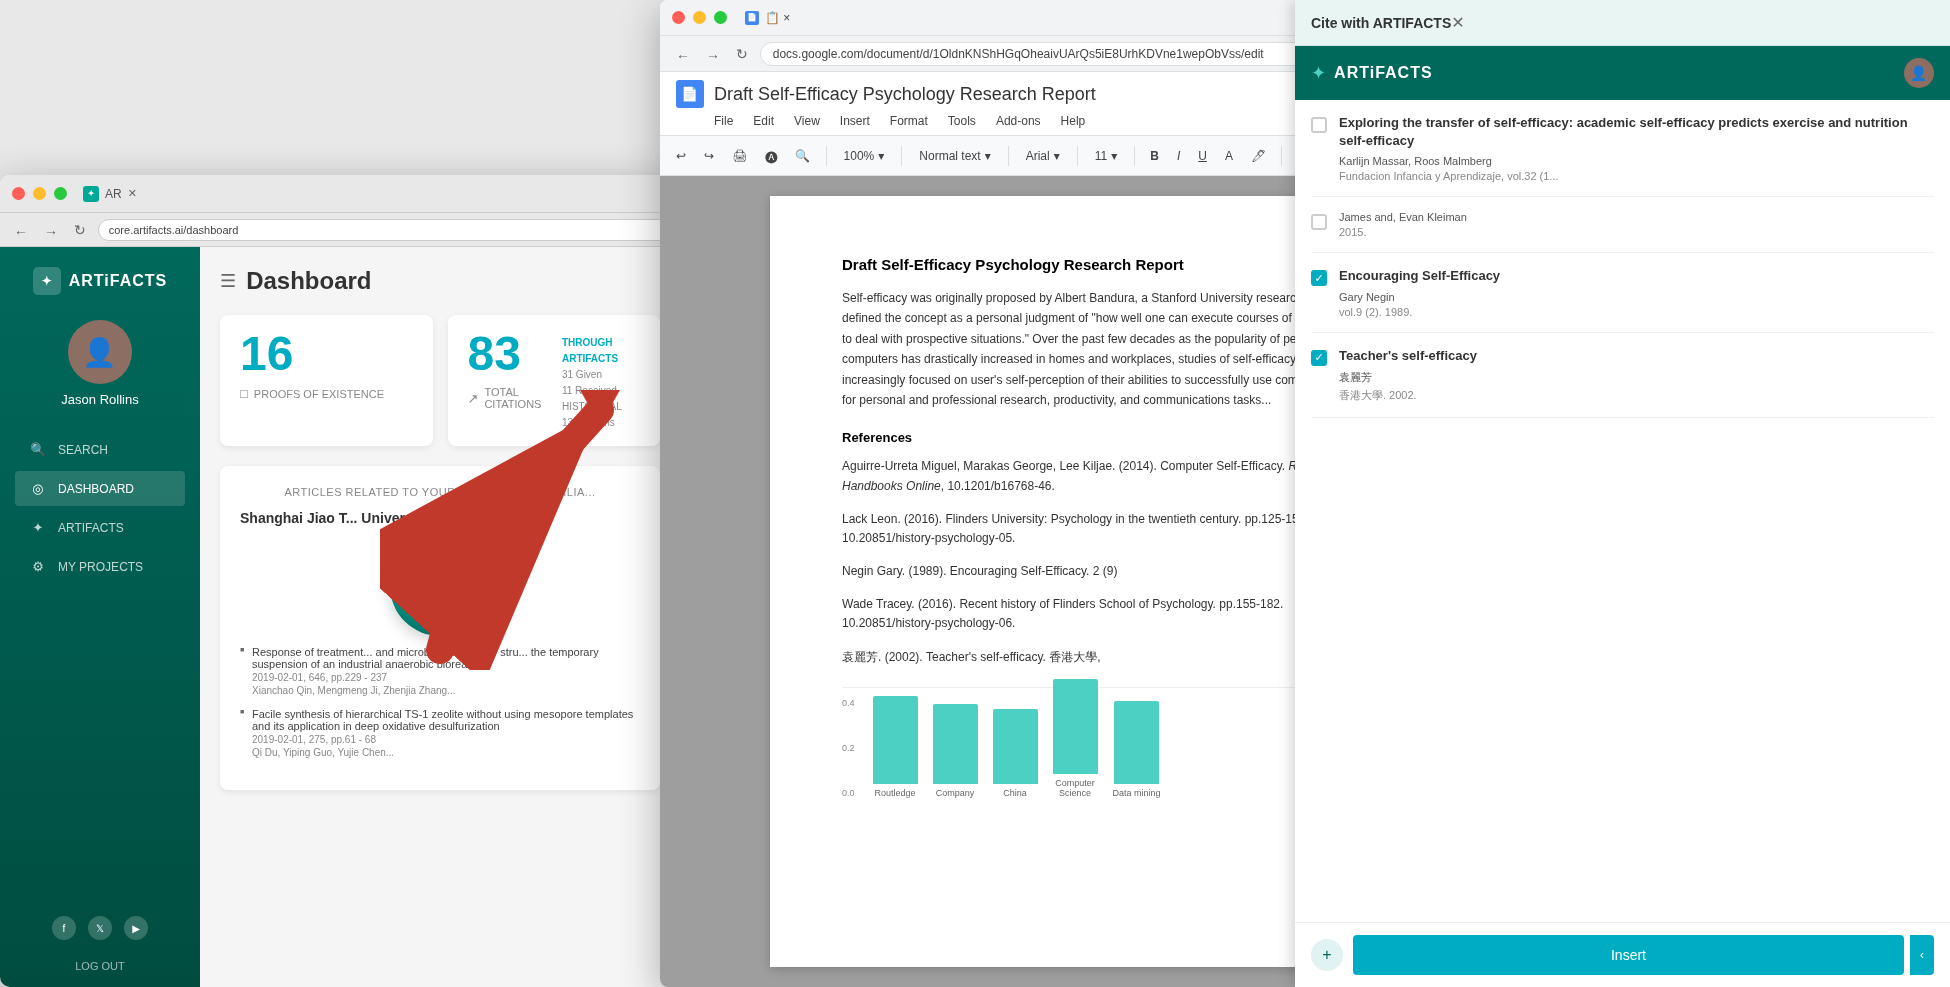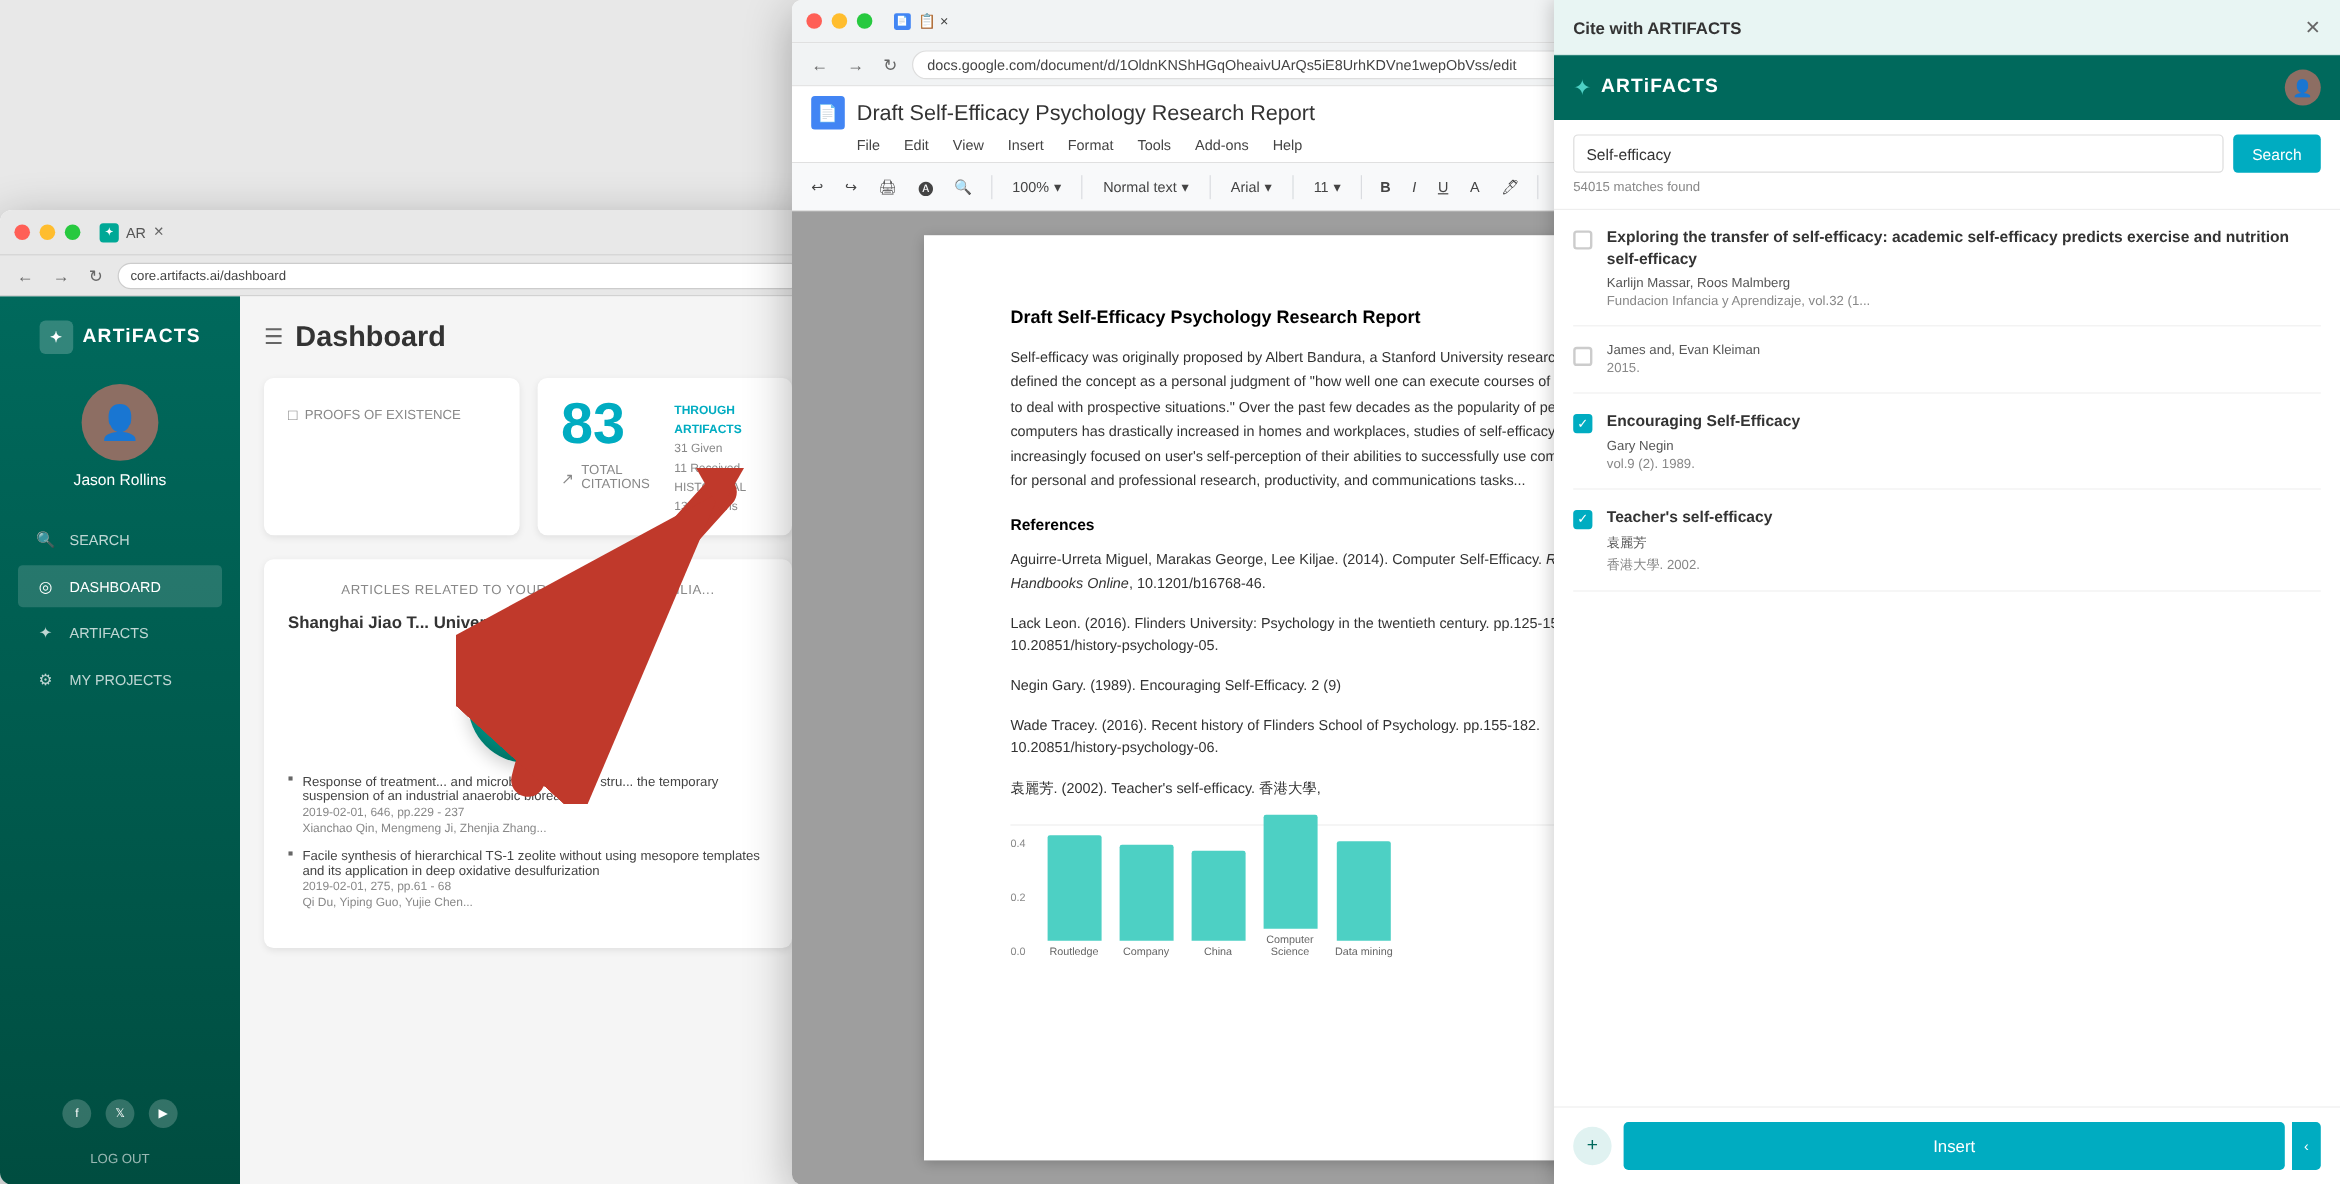--- a/index.html
+++ b/index.html
@@ -512,21 +512,21 @@
       display: flex;
       flex-direction: column;
     }
     .cite-panel-header {
       background: #e8f5f3;
       height: 46px;
       display: flex;
       align-items: center;
       padding: 0 16px;
       border-bottom: 1px solid #d0e8e4;
-      justify-content: space-between;
+      justify-content: flex-start;
     }
     .cite-panel-title {
       font-size: 14px;
       font-weight: bold;
       color: #333;
     }
     .cite-panel-close {
       font-size: 16px;
       color: #666;
       cursor: pointer;
@@ -762,20 +762,21 @@
       <div class="logout-text">LOG OUT</div>
     </div>
 
     <div class="artifacts-main">
       <div class="dashboard-header">
         <span class="hamburger-icon">☰</span>
         <span class="dashboard-title">Dashboard</span>
       </div>
       <div class="stats-cards">
         <div class="stat-card">
+          <div class="stat-number">16</div>
           <div class="stat-label">
             <span class="stat-label-icon">□</span>
             <span>PROOFS OF EXISTENCE</span>
           </div>
         </div>
         <div class="stat-card">
           <div style="display:flex;align-items:flex-start;gap:15px;">
             <div>
               <div class="stat-number">83</div>
               <div class="stat-label">
@@ -946,27 +947,20 @@
     <span class="cite-panel-title">Cite with ARTIFACTS</span>
     <button class="cite-panel-close">✕</button>
   </div>
   <div class="cite-artifacts-header">
     <div class="cite-logo">
       <span class="cite-logo-icon">✦</span>
       <span class="cite-logo-text">ARTiFACTS</span>
     </div>
     <div class="cite-avatar">👤</div>
   </div>
-  <div class="cite-search-area">
-    <div class="cite-search-row">
-      <input class="cite-search-input" type="text" value="Self-efficacy" style="">
-      <button class="cite-search-btn">Search</button>
-    </div>
-    <div class="cite-matches">54015 matches found</div>
-  </div>
   <div class="cite-results">
 
     <div class="cite-result-item">
       <div class="cite-checkbox"></div>
       <div class="cite-result-content">
         <div class="cite-result-title">Exploring the transfer of self-efficacy: academic self-efficacy predicts exercise and nutrition self-efficacy</div>
         <div class="cite-result-authors">Karlijn Massar, Roos Malmberg</div>
         <div class="cite-result-source">Fundacion Infancia y Aprendizaje, vol.32 (1...</div>
       </div>
     </div>

